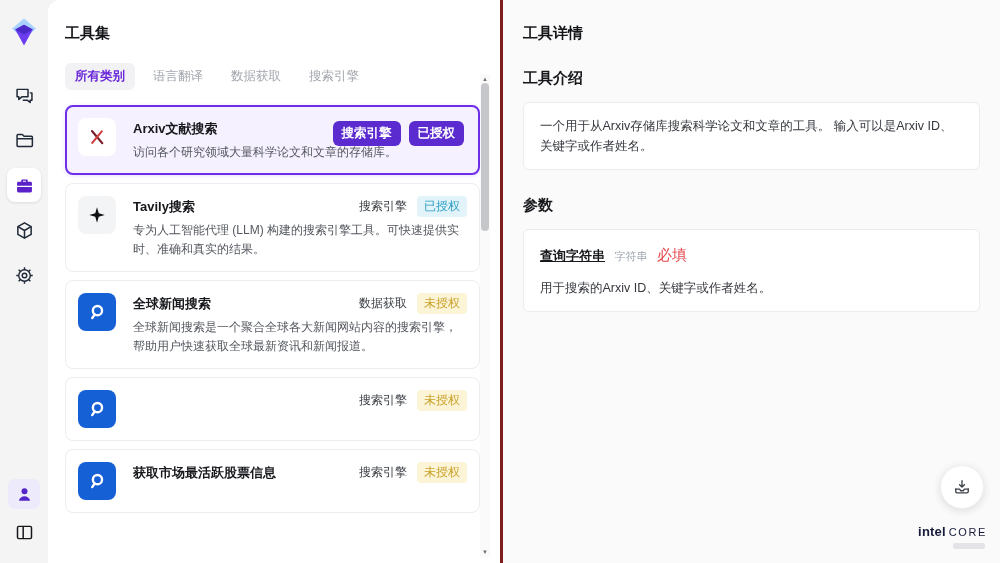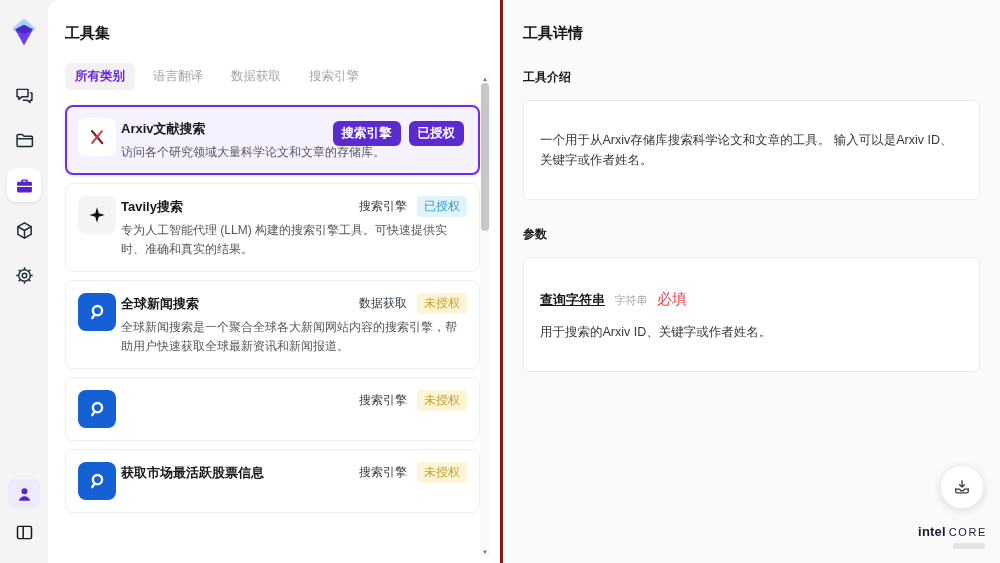--- a/index.html
+++ b/index.html
@@ -25,21 +25,21 @@
   .main{flex:0 0 452px;background:#fff;border-radius:12px 0 0 0;position:relative;
         padding:24px 27px 0 17px;box-sizing:border-box;overflow:hidden;}
   .toolset-title{font-size:15px;font-weight:700;color:#141519;margin:0 0 20px;}
   .tabs{display:flex;gap:8px;margin-bottom:15px;}
   .tab{font-size:12.5px;color:#a2a5ad;background:none;border:none;padding:5px 10px;
        border-radius:6px;cursor:pointer;font-family:inherit;white-space:nowrap;}
   .tab.active{background:#f2f2f4;color:#6a28d9;font-weight:700;}
 
   .tool-list{width:415px;}
   .tool-card{position:relative;background:#fff;border:1px solid #ededf1;border-radius:8px;
-             padding:12px;margin-bottom:8px;display:flex;gap:5px;cursor:pointer;box-sizing:border-box;}
+             padding:12px;margin-bottom:8px;display:flex;gap:17px;cursor:pointer;box-sizing:border-box;}
   .tool-card.selected{background:#f6f1fe;border:2px solid #6d2ee8;padding:11px;
              box-shadow:0 1px 4px rgba(109,46,232,.15);}
   .tool-icon{flex:0 0 38px;width:38px;height:38px;border-radius:8px;display:flex;
              align-items:center;justify-content:center;}
   .tool-icon svg{width:22px;height:22px;}
   .icon-arxiv{background:#ffffff;}
   .icon-neutral{background:#f3f4f6;}
   .icon-qnews{background:#1660d6;}
   .tool-body{flex:1;min-width:0;}
   .tool-name{font-size:13px;font-weight:700;color:#17181c;margin:2px 0 5px;padding-right:142px;}
@@ -59,22 +59,22 @@
             text-align:center;color:#707070;cursor:pointer;}
   .vs-arrow.up{top:0;}
   .vs-arrow.down{bottom:0;}
   .vs-thumb{position:absolute;left:1px;top:9px;width:8px;height:148px;background:#c6c7cb;
             border-radius:4px;cursor:pointer;}
 
   
   .detail{flex:1;background:#fafafa;border-left:3px solid #7f1d1d;position:relative;
           padding:24px 20px;box-sizing:border-box;}
   .detail-title{font-size:15px;font-weight:700;color:#141519;margin:0 0 26px;}
-  .section-heading{font-size:12px;font-weight:700;color:#17181c;margin:0 0 14px;}
-  .detail-box{background:#fff;border:1px solid #ececef;border-radius:6px;padding:29px 16px;
+  .section-heading{font-size:15px;font-weight:700;color:#17181c;margin:0 0 14px;}
+  .detail-box{background:#fff;border:1px solid #ececef;border-radius:6px;padding:13px 16px;
               font-size:12.5px;color:#35383e;line-height:1.6;margin-bottom:26px;}
   .param-head{margin-bottom:11px;}
   .param-name{font-size:13px;font-weight:700;color:#17181c;text-decoration:underline;}
   .param-type{font-size:11px;color:#9ca3af;margin-left:6px;}
   .param-required{font-size:15px;color:#e5484d;margin-left:6px;}
   .param-desc{font-size:12.5px;color:#35383e;}
 
   .fab{position:absolute;right:16px;bottom:54px;width:44px;height:44px;border-radius:50%;
        background:#fff;border:1px solid #f0f0f1;box-shadow:0 2px 8px rgba(0,0,0,.12);
        display:flex;align-items:center;justify-content:center;cursor:pointer;}

